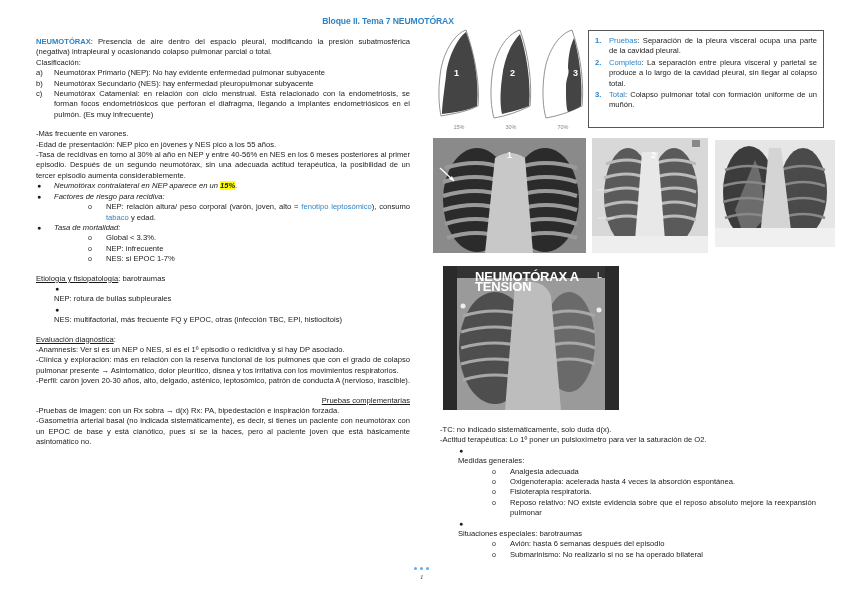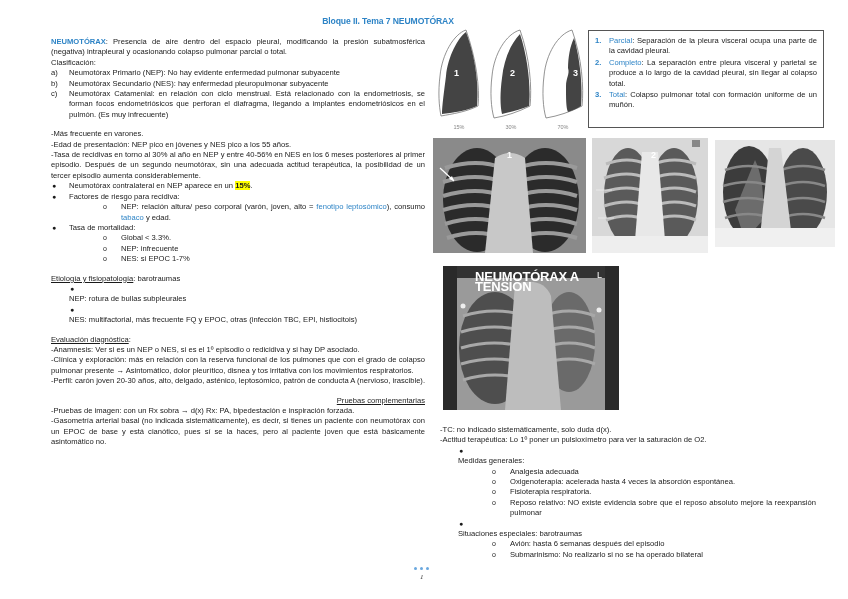--- a/index.html
+++ b/index.html
@@ -1,28 +1,28 @@
 <!DOCTYPE html>
 <html><head>
 <meta charset="utf-8">
 <style>
   * { box-sizing: border-box; margin: 0; padding: 0; }
   html, body { width: 848px; height: 599px; background: #ffffff; overflow: hidden; }
   body { font-family: "Liberation Sans", sans-serif; color: #1a1a1a; position: relative; font-size: 7.6px; line-height: 10.4px; }
   .blue { color: #2e84c6; }
   .title { position: absolute; top: 16px; left: 0; width: 776px; text-align: center; color: #2e84c6; font-weight: bold; font-size: 8.6px; letter-spacing: -0.1px; }
-  .col-left { position: absolute; left: 36px; top: 37px; width: 374px; margin-left: 15px; }
+  .col-left { position: absolute; left: 36px; top: 37px; width: 374px; }
   .col-right { position: absolute; left: 440px; top: 425px; width: 376px; }
   p { margin: 0; }
   .just { text-align: justify; }
   .gap { height: 9px; }
   .abc { display: flex; }
   .abc .m { width: 18px; flex-shrink: 0; }
   .abc .t { flex: 1; text-align: justify; }
-  .b1 { display: flex; padding-left: 0px; }
+  .b1 { display: flex; padding-left: 0px; font-style: italic; }
   .b1 .m { width: 18px; padding-left: 1px; flex-shrink: 0; font-size: 7px; }
   .b1 .t { flex: 1; }
   .b1i { display: flex; padding-left: 18px; flex-direction: column; }
   .b1i .m { width: 18px; flex-shrink: 0; font-size: 7px; padding-left: 1px;}
   .b1i .t { flex: 1; text-align: justify; }
   .b2 { display: flex; padding-left: 52px; }
   .b2 .m { width: 18px; flex-shrink: 0; font-size: 7px; }
   .b2 .t { flex: 1; text-align: justify; }
   .hl { background: #ffff00; font-weight: bold; }
   .u { text-decoration: underline; text-align: right; }
@@ -143,21 +143,21 @@
       <path d="M34 10 C30 18 28 30 28 40 C30 46 26 50 26 58 C26 70 26 80 28 84 C34 82 38 80 41 78 C43 60 40 30 34 10 Z" fill="#444"></path>
     </svg>
     <span class="num" style="left:33px;top:40px">3</span>
   </div>
   <div class="lung-pct" style="left:104px">70%</div>
 </div>
 
 <div class="classbox">
   <div class="cls">
       <span class="n">1.</span>
-      <span class="t"><span class="blue">Parcial</span><span>: Separación de la pleura visceral ocupa una parte de la cavidad pleural.</span></span>
+      <span class="t"><span class="blue">Pruebas</span><span>: Separación de la pleura visceral ocupa una parte de la cavidad pleural.</span></span>
     </div>
   <div class="cls">
       <span class="n">2.</span>
       <span class="t"><span class="blue">Completo</span><span>: La separación entre pleura visceral y parietal se produce a lo largo de la cavidad pleural, sin llegar al colapso total.</span></span>
     </div>
   <div class="cls">
       <span class="n">3.</span>
       <span class="t"><span class="blue">Total</span><span>: Colapso pulmonar total con formación uniforme de un muñón.</span></span>
     </div>
 </div>

